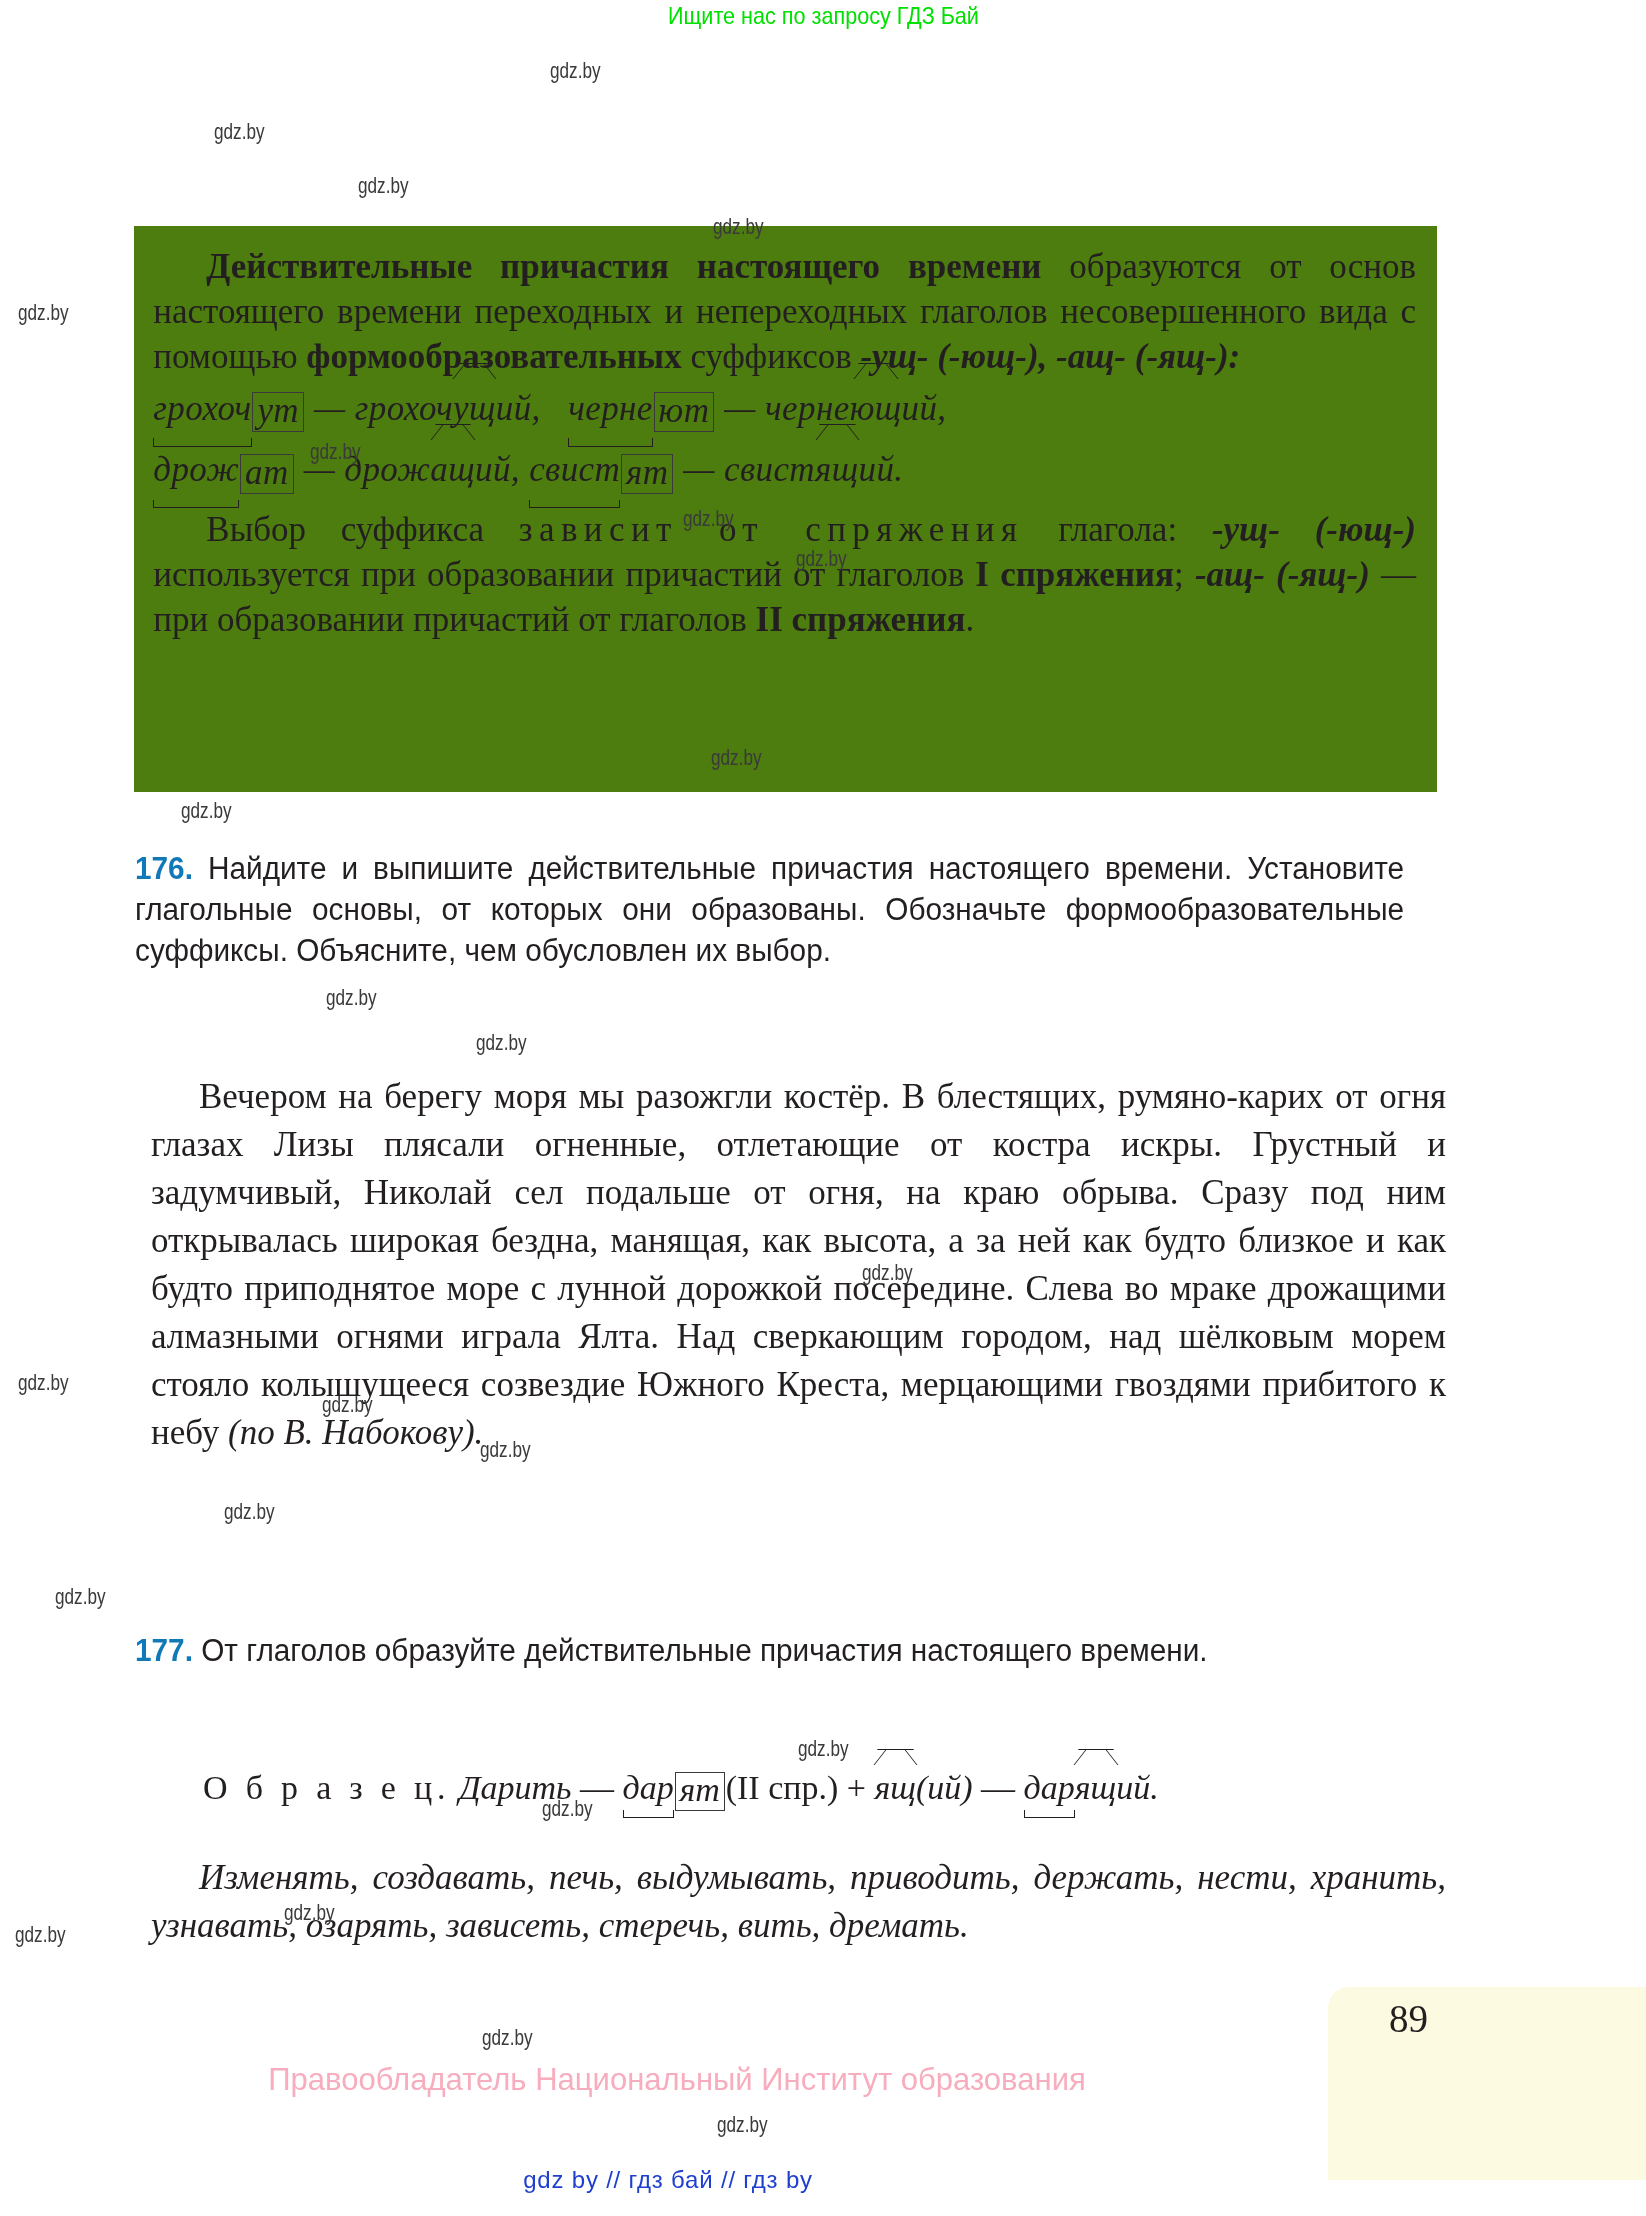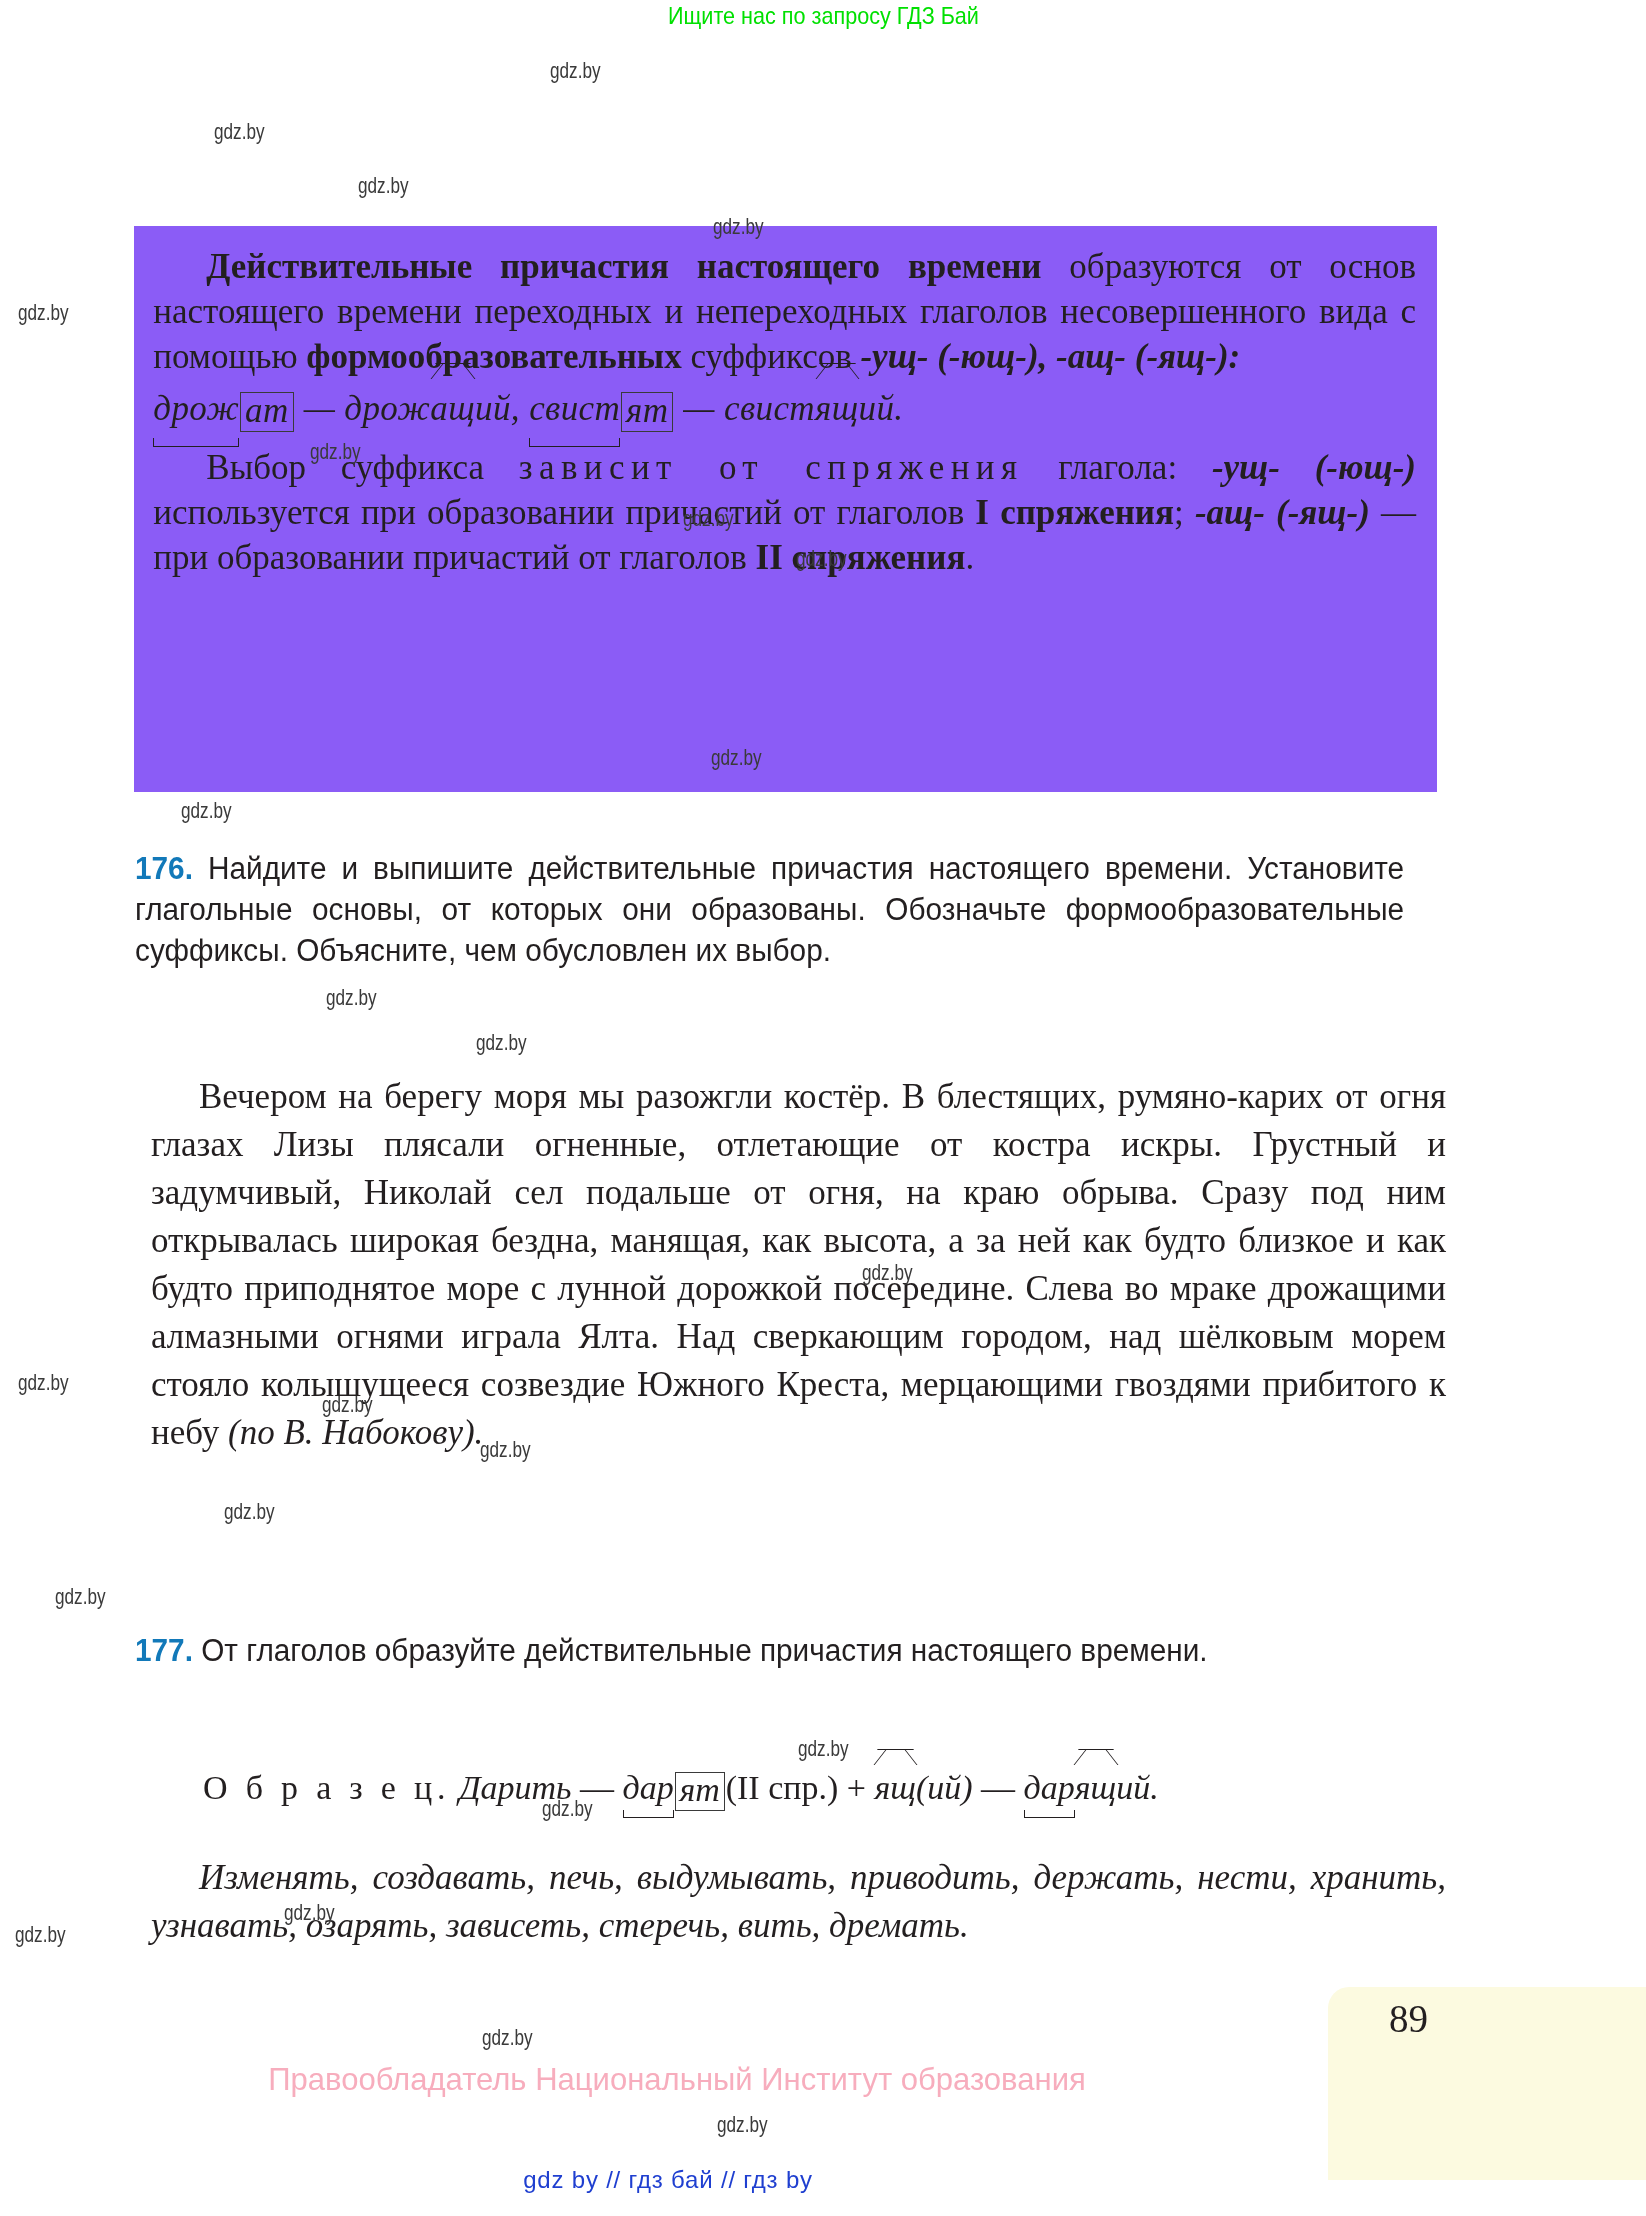--- a/index.html
+++ b/index.html
@@ -43,21 +43,21 @@
     z-index: 50;
   }
 
   
   .rule-box {
     position: absolute;
     left: 134px;
     top: 226px;
     width: 1303px;
     height: 566px;
-    background: #8b5cf6;
+    background: #4d7c0f;
     z-index: 5;
   }
   .rule-inner {
     padding: 17.7px 21px 0 19.3px;
     font-size: 35px;
     line-height: 45px;
     text-align: justify;
     text-justify: inter-word;
   }
   .rule-inner p { margin: 0; }
@@ -217,20 +217,29 @@
 </style>
 </head>
 <body>
 
 <div class="top-banner">Ищите нас по запросу ГДЗ Бай</div>
 
 <div class="rule-box">
   <div class="rule-inner">
     <p class="rule-p1"><span class="b">Действительные причастия настоящего времени</span><span> образуются от основ настоящего времени переходных и непереходных глаголов несовершенного вида с помощью </span><span class="b">формообразовательных</span><span> суффиксов </span><span class="bi">-ущ- (-ющ-), -ащ- (-ящ-):</span></p>
 
+    <div class="morph-line">
+      <span class="stem">грохоч</span><span class="ending">ут</span>
+      <span>—</span>
+      <span><span>грохоч</span><span class="sfx">ущ</span><span>ий,</span></span>
+      &nbsp;
+      <span class="stem">черне</span><span class="ending">ют</span>
+      <span>—</span>
+      <span><span>черне</span><span class="sfx">ющ</span><span>ий,</span></span>
+    </div>
 
     <div class="morph-line">
       <span class="stem">дрож</span><span class="ending">ат</span>
       <span>—</span>
       <span><span>дрож</span><span class="sfx">ащ</span><span>ий,</span></span>
       <span class="stem">свист</span><span class="ending">ят</span>
       <span>—</span>
       <span><span>свист</span><span class="sfx">ящ</span><span>ий.</span></span>
     </div>
 

